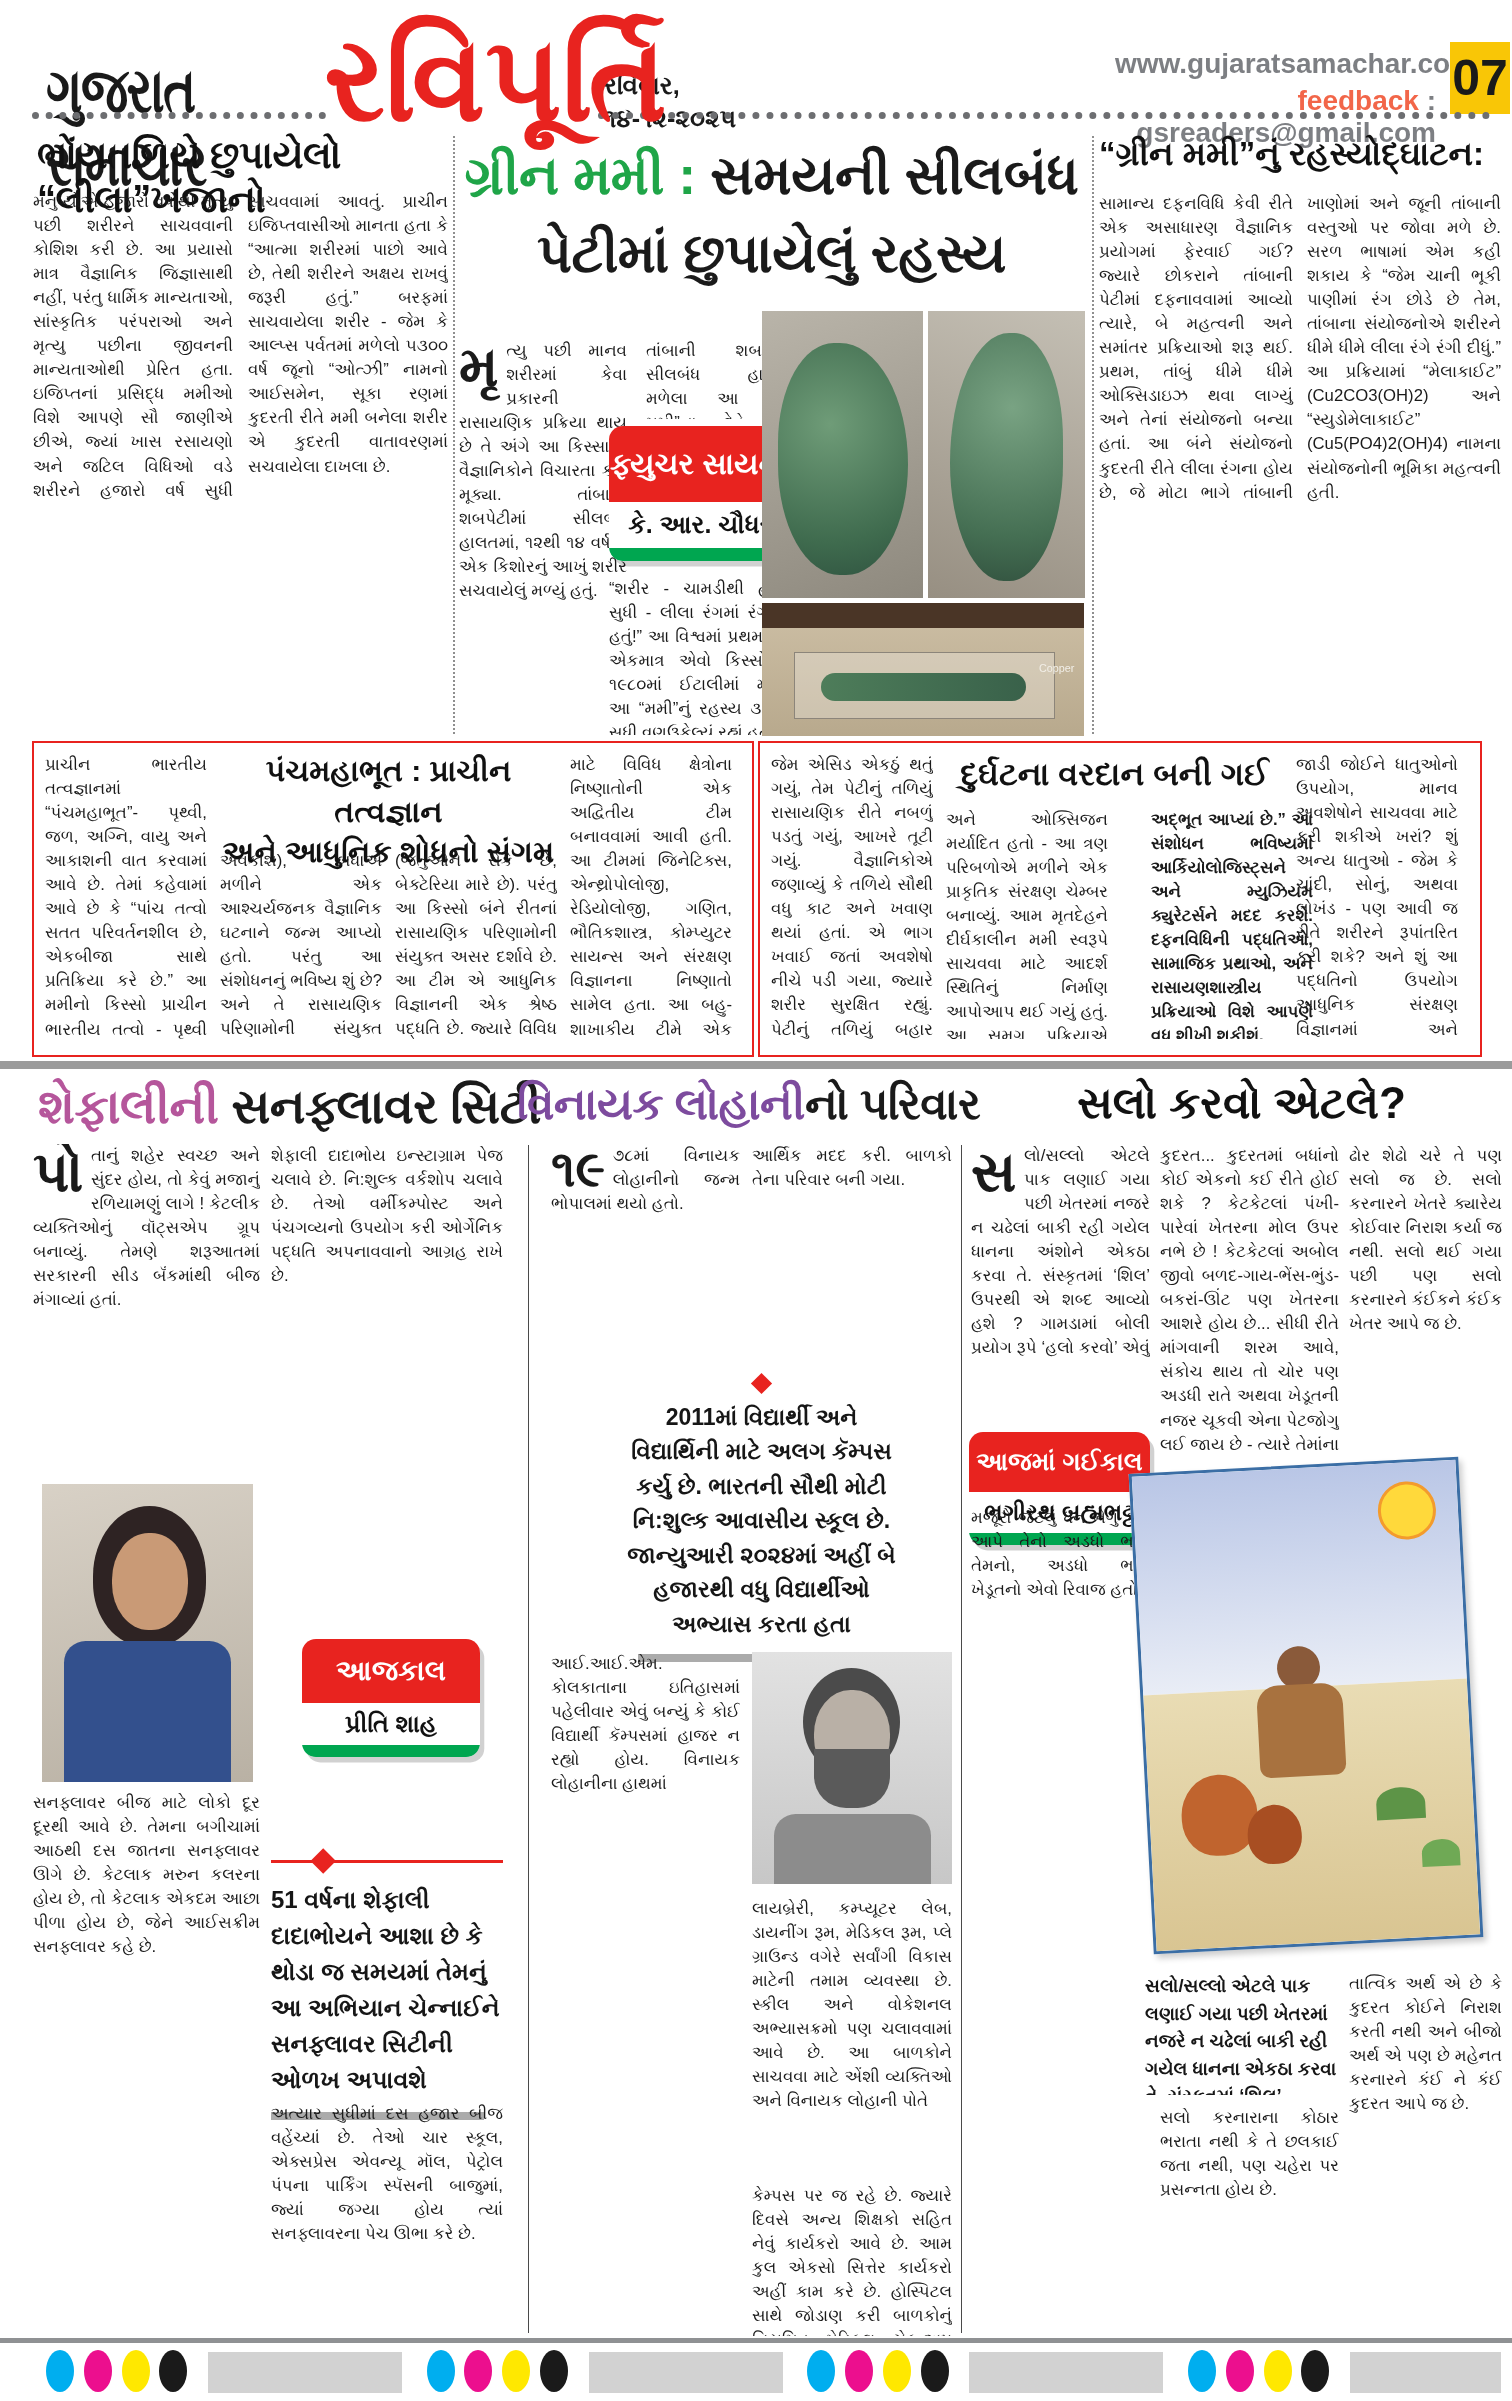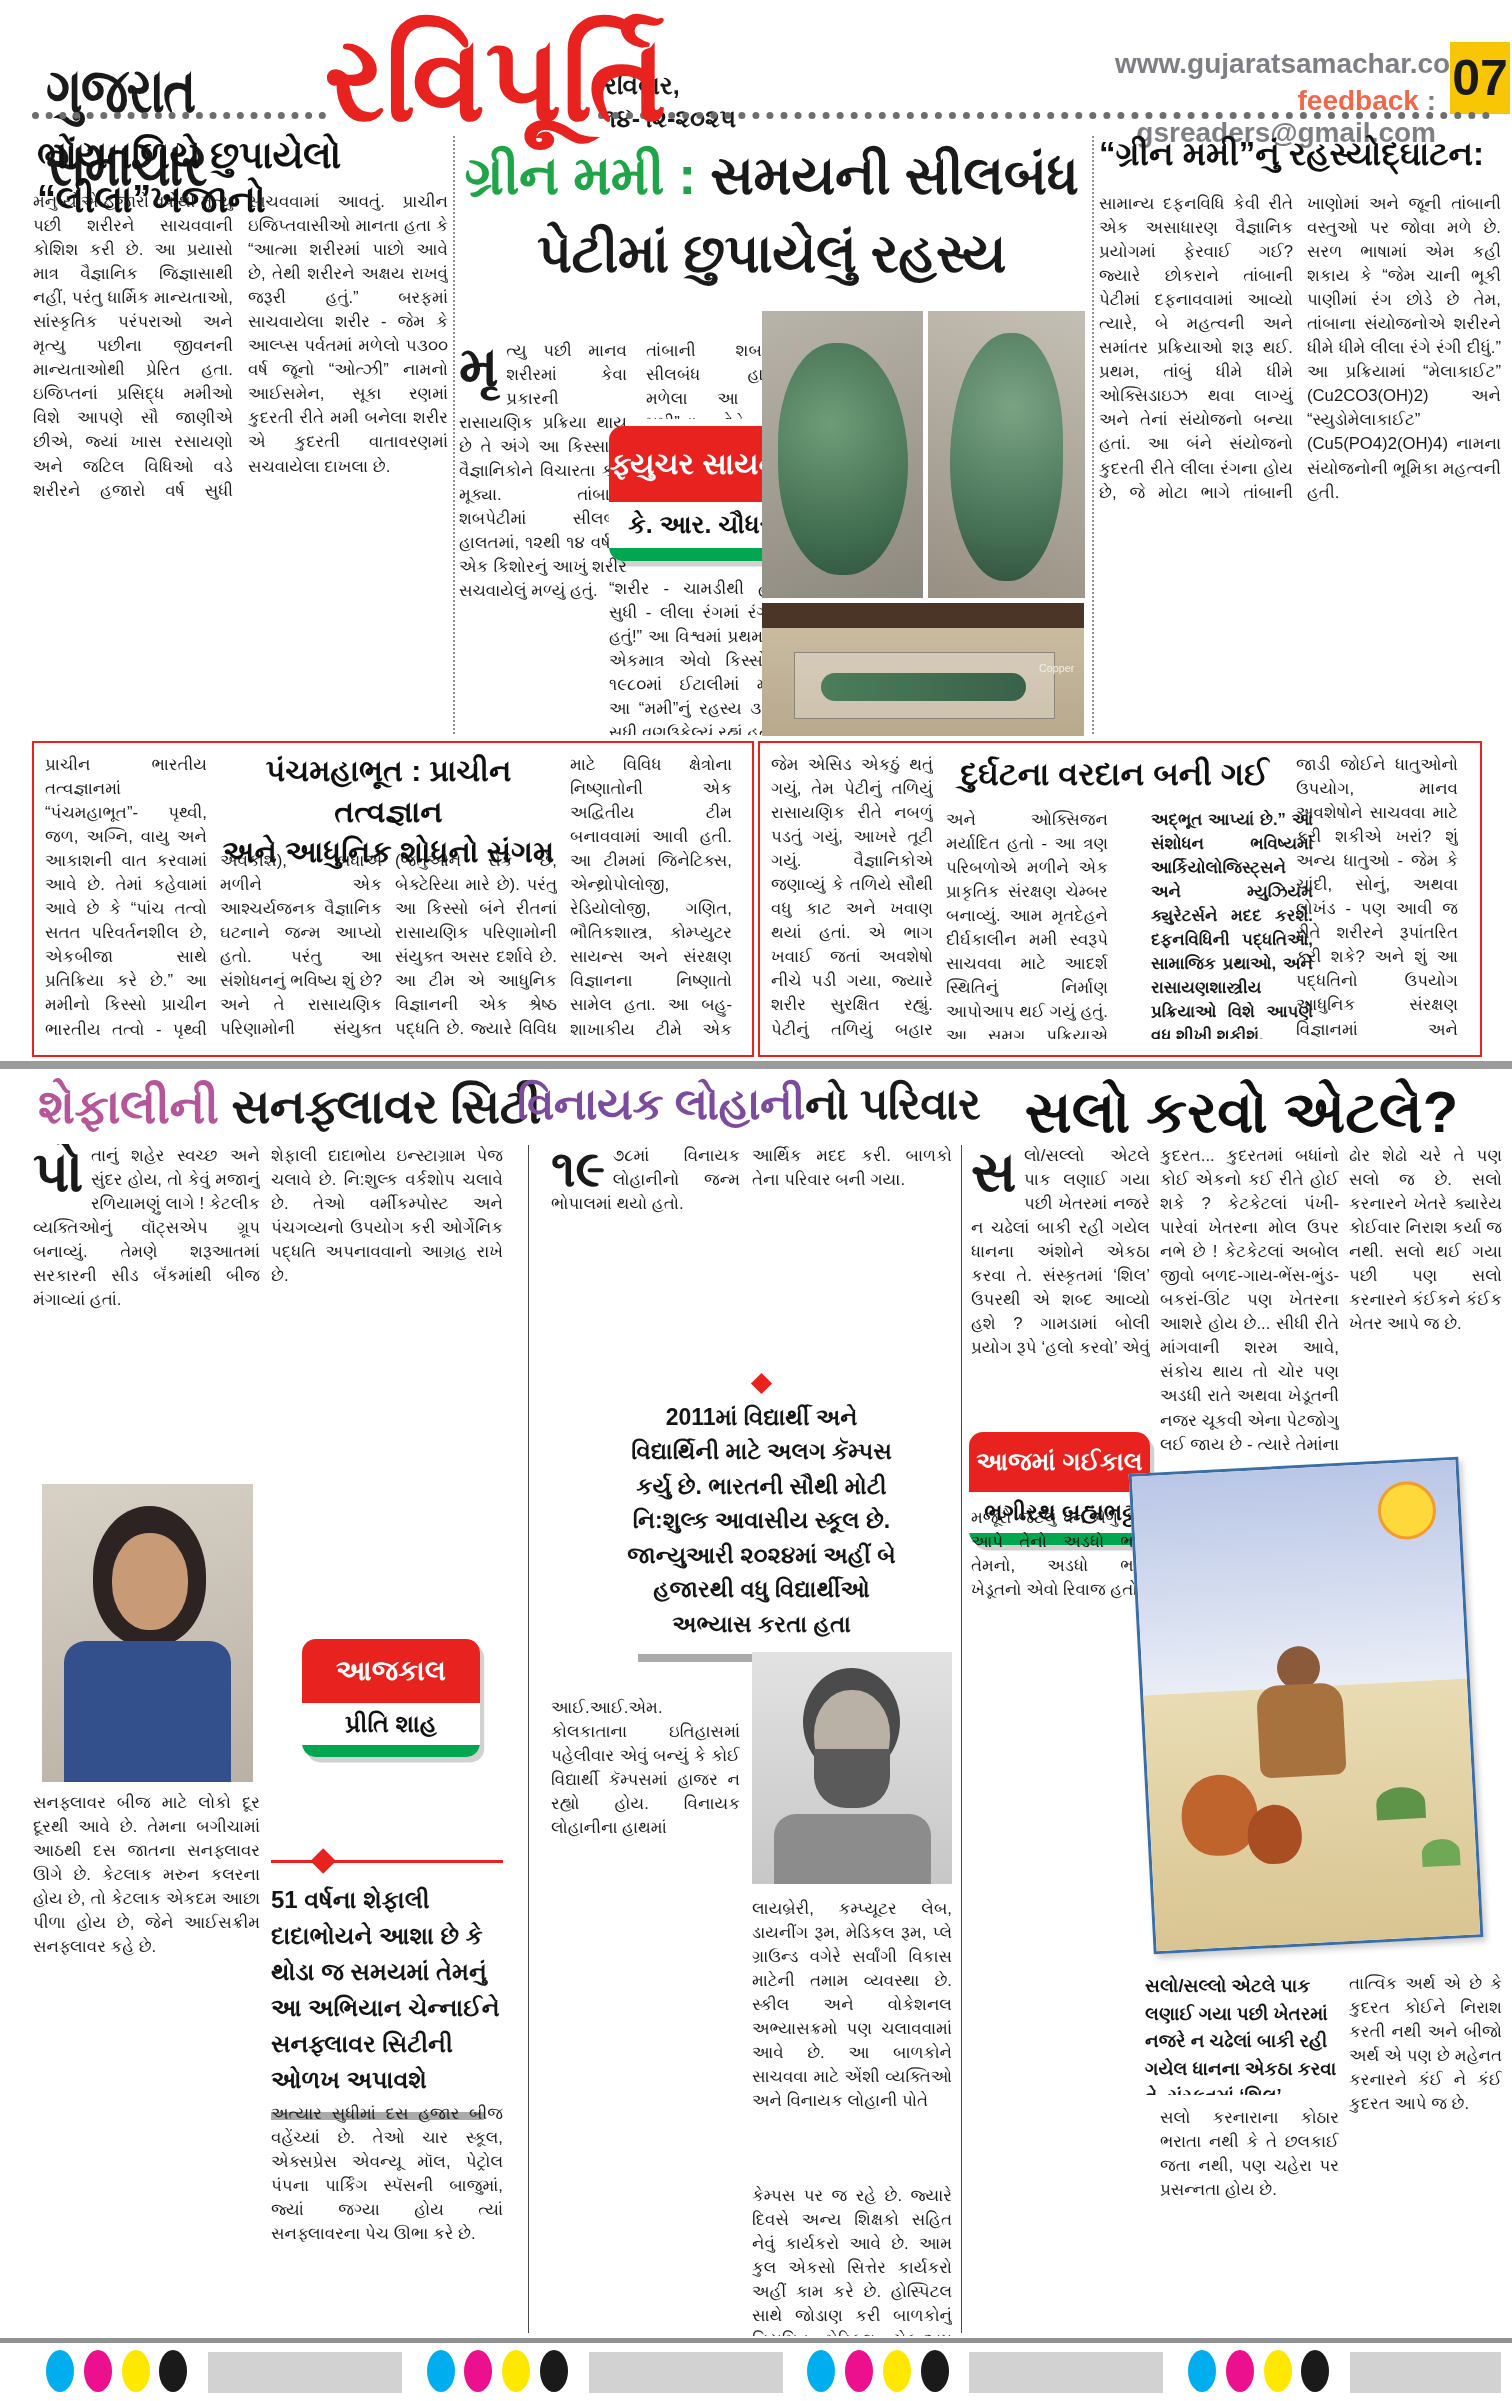--- a/index.html
+++ b/index.html
@@ -151,34 +151,34 @@
     <span class="dc" style="font-size:50px;">૧૯</span><span>૭૮માં વિનાયક લોહાનીનો જન્મ ભોપાલમાં થયો હતો.</span>
   </div>
   <div class="abs gj" style="left:752px;top:1144px;width:200px;height:222px;">આર્થિક મદદ કરી. બાળકો તેના પરિવાર બની ગયા.</div>
 
   <div class="abs center" style="left:621px;top:1376px;width:281px;height:262px;">
     <div class="diamond" style="margin:0 auto;width:15px;height:15px;"></div>
     <div class="pull" style="font-size:23px;line-height:1.5;margin-top:8.6px;">2011માં વિદ્યાર્થી અને વિદ્યાર્થિની માટે અલગ કૅમ્પસ કર્યુ છે. ભારતની સૌથી મોટી નિ:શુલ્ક આવાસીય સ્કૂલ છે. જાન્યુઆરી ૨૦૨૪માં અહીં બે હજારથી વધુ વિદ્યાર્થીઓ અભ્યાસ કરતા હતા</div>
     <div class="graybar" style="margin:13px auto 0;width:88%;"></div>
   </div>
 
-  <div class="abs gj" style="left:551px;top:1652px;width:189px;height:684px;margin-top:44px;">આઈ.આઈ.એમ. કોલકાતાના ઇતિહાસમાં પહેલીવાર એવું બન્યું કે કોઈ વિદ્યાર્થી કૅમ્પસમાં હાજર ન રહ્યો હોય. વિનાયક લોહાનીના હાથમાં</div>
+  <div class="abs gj" style="left:551px;top:1652px;width:189px;height:684px;">આઈ.આઈ.એમ. કોલકાતાના ઇતિહાસમાં પહેલીવાર એવું બન્યું કે કોઈ વિદ્યાર્થી કૅમ્પસમાં હાજર ન રહ્યો હોય. વિનાયક લોહાનીના હાથમાં</div>
 
   <div class="abs photo" style="left:752px;top:1652px;width:200px;height:232px;background:linear-gradient(#e2e2e2,#c7c7c7);">
     <div style="position:absolute;left:51px;top:16px;width:97px;height:108px;border-radius:50%;background:#4b4b4b;"></div>
     <div style="position:absolute;left:62px;top:38px;width:76px;height:92px;border-radius:48%;background:#b9b0a6;"></div>
     <div style="position:absolute;left:62px;top:97px;width:76px;height:59px;border-radius:0 0 32px 32px;background:#5a5a5a;"></div>
     <div style="position:absolute;left:21.6px;top:162px;width:157px;height:70px;border-radius:21.6px 21.6px 0 0;background:#8c8c8c;"></div>
   </div>
   <div class="abs gj" style="left:752px;top:1897px;width:200px;height:281px;">લાયબ્રેરી, કમ્પ્યૂટર લેબ, ડાયનીંગ રૂમ, મેડિકલ રૂમ, પ્લે ગ્રાઉન્ડ વગેરે સર્વાંગી વિકાસ માટેની તમામ વ્યવસ્થા છે. સ્કીલ અને વોકેશનલ અભ્યાસક્રમો પણ ચલાવવામાં આવે છે. આ બાળકોને સાચવવા માટે એંશી વ્યક્તિઓ અને વિનાયક લોહાની પોતે</div>
   <div class="abs gj" style="left:752px;top:2184px;width:200px;height:152px;">કેમ્પસ પર જ રહે છે. જ્યારે દિવસે અન્ય શિક્ષકો સહિત નેવું કાર્યકરો આવે છે. આમ કુલ એકસો સિત્તેર કાર્યકરો અહીં કામ કરે છે. હોસ્પિટલ સાથે જોડાણ કરી બાળકોનું નિયમિત મેડિકલ ચેક-અપ કરવામાં આવે છે.</div>
 
   <div class="abs rulev" style="left:961px;top:1145px;height:1188px;"></div>
 
-  <div class="abs hl center" style="left:1004px;top:1078px;width:475px;font-size:58px;">સલો કરવો એટલે?</div>
+  <div class="abs hl center" style="left:1004px;top:1078px;width:475px;font-size:44px;">સલો કરવો એટલે?</div>
 
   <div class="abs gj" style="left:971px;top:1144px;width:179px;height:214px;">
     <span class="dc">સ</span><span>લો/સલ્લો એટલે પાક લણાઈ ગયા પછી ખેતરમાં નજરે ન ચઢેલાં બાકી રહી ગયેલ ધાનના અંશોને એકઠા કરવા તે. સંસ્કૃતમાં ‘શિલ’ ઉપરથી એ શબ્દ આવ્યો હશે ? ગામડામાં બોલી પ્રયોગ રૂપે ‘હલો કરવો’ એવું કહેવાય છે. મોટા ખેતરમાં ‘હલો કરવા’ મજૂરો બોલાવતાં હોય છે એ</span>
   </div>
 
   <div class="abs redbox" style="left:969px;top:1432px;width:181px;">
     <div class="rb-top" style="height:60px;font-size:25px;">આજમાં ગઈકાલ</div>
     <div class="rb-name" style="height:41px;font-size:23px;">ભગીરથ બ્રહ્મભટ્ટ</div>
     <div class="rb-green" style="height:12px;border-radius:0 0 14px 14px;"></div>
   </div>

